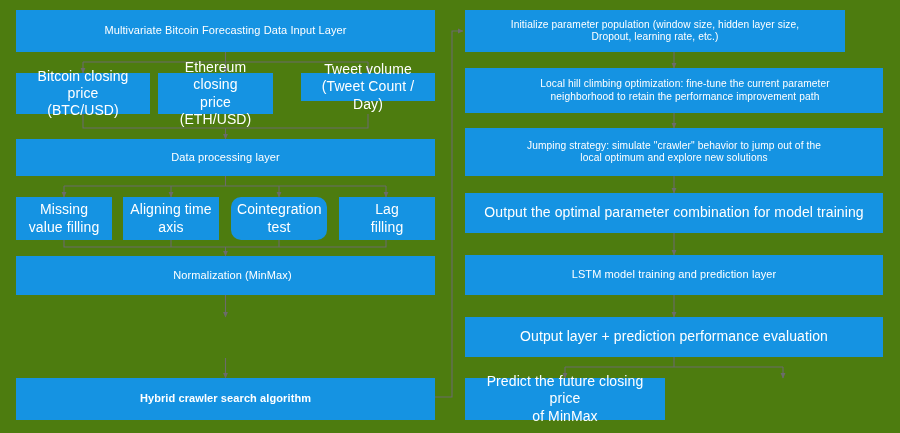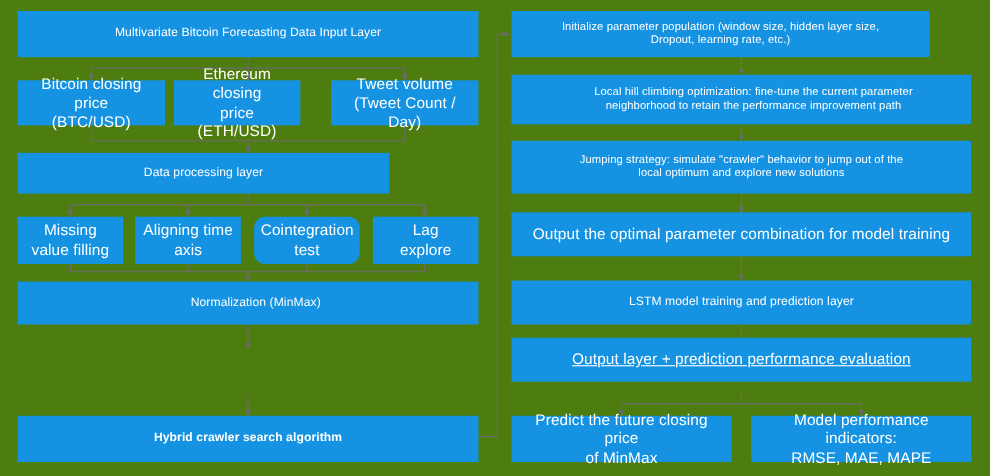--- a/index.html
+++ b/index.html
@@ -105,44 +105,44 @@
   </div>
 
   <div class="node fs105" style="left:16px; top:73px; width:134px; height:41px;">
     <span class="txt">Bitcoin closing price
 (BTC/USD)</span>
   </div>
   <div class="node fs105" style="left:158px; top:73px; width:115px; height:41px;">
     <span class="txt">Ethereum closing
 price (ETH/USD)</span>
   </div>
-  <div class="node fs105" style="left:301px; top:73px; width:134px; height:41px;">
+  <div class="node fs105" style="left:301px; top:73px; width:134px; height:28px;">
     <span class="txt">Tweet volume
 (Tweet Count / Day)</span>
   </div>
 
-  <div class="node fs11" style="left:16px; top:139px; width:338px; height:37px;">
+  <div class="node fs11" style="left:16px; top:139px; width:419px; height:37px;">
     <span class="txt">Data processing layer</span>
   </div>
 
   <div class="node fs105" style="left:123px; top:197px; width:96px; height:43px;">
     <span class="txt">Aligning time
 axis</span>
   </div>
   <div class="node fs105" style="left:16px; top:197px; width:96px; height:43px;">
     <span class="txt">Missing
 value filling</span>
   </div>
   <div class="node fs105" style="left:231px; top:197px; width:96px; height:43px;border-radius:10px;">
     <span class="txt">Cointegration
 test</span>
   </div>
   <div class="node fs105" style="left:339px; top:197px; width:96px; height:43px;">
     <span class="txt">Lag
-explore</span>
+filling</span>
   </div>
 
   <div class="node fs11" style="left:16px; top:256px; width:419px; height:39px;padding-left:20px;">
     <span class="txt">Normalization (MinMax)</span>
   </div>
 
 
   <div class="node fs11" style="left:16px; top:378px; width:419px; height:42px;font-weight:bold;">
     <span class="txt">Hybrid crawler search algorithm</span>
   </div>
@@ -163,26 +163,22 @@
   </div>
 
   <div class="node fs105" style="left:465px; top:193px; width:418px; height:40px;">
     <span class="txt">Output the optimal parameter combination for model training</span>
   </div>
 
   <div class="node fs11" style="left:465px; top:255px; width:418px; height:40px;">
     <span class="txt">LSTM model training and prediction layer</span>
   </div>
 
-  <div class="node fs105" style="left:465px; top:307px; width:418px; height:40px;text-decoration:underline;">
+  <div class="node fs105" style="left:465px; top:317px; width:418px; height:40px;">
     <span class="txt">Output layer + prediction performance evaluation</span>
   </div>
 
   <div class="node fs105" style="left:465px; top:378px; width:200px; height:42px;">
     <span class="txt">Predict the future closing price
 of MinMax</span>
   </div>
-  <div class="node fs105" style="left:683px; top:378px; width:200px; height:42px;">
-    <span class="txt">Model performance indicators:
-RMSE, MAE, MAPE</span>
-  </div>
 
 </div>
 
 </body></html>

